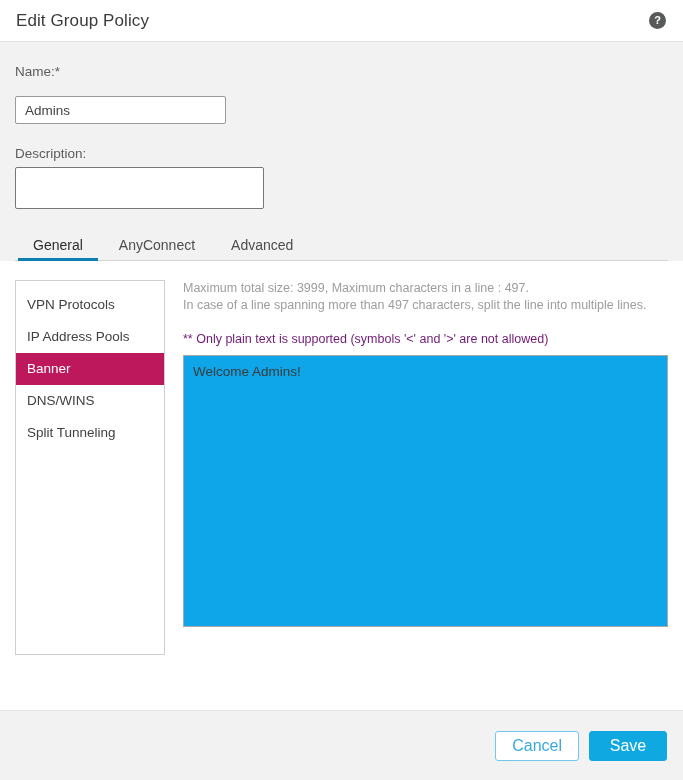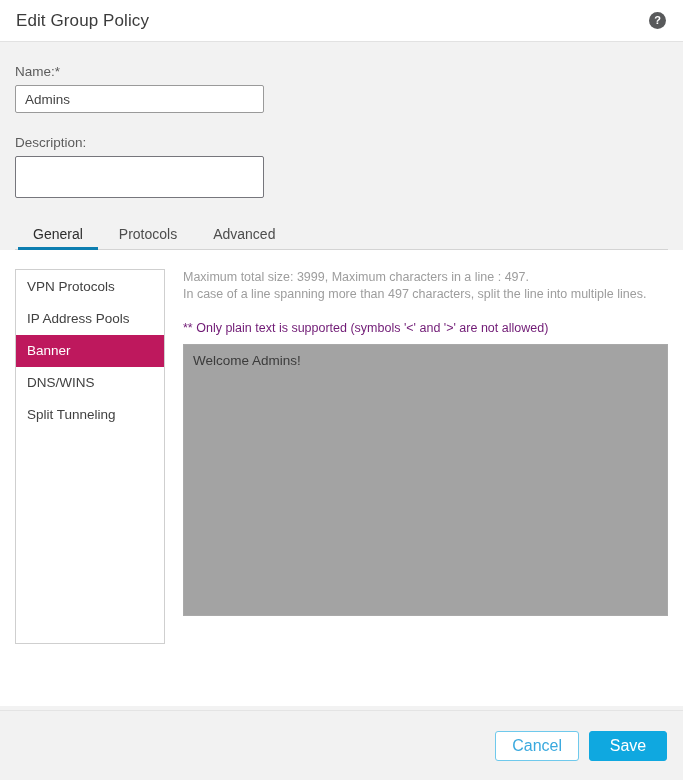--- a/index.html
+++ b/index.html
@@ -68,31 +68,32 @@
     overflow: hidden;
   }
 
   .field-label {
     font-size: 13.5px;
     color: #5c5c5c;
     margin-top: 22px;
     margin-bottom: 6px;
   }
   .text-input {
-    width: 249px;
+    width: 211px;
     height: 28px;
     box-sizing: border-box;
     border: 1px solid #9a9a9a;
     background: #ffffff;
     font-family: "Liberation Sans", sans-serif;
     font-size: 13.5px;
     color: #444444;
     padding: 0 9px;
     border-radius: 2px;
     outline: none;
+    margin-top: 11px;
   }
   .desc-input {
     width: 249px;
     height: 42px;
     box-sizing: border-box;
     border: 1px solid #76767c;
     background: #ffffff;
     font-family: "Liberation Sans", sans-serif;
     font-size: 13.5px;
     color: #444444;
@@ -143,21 +144,21 @@
     display: flex;
     align-items: flex-start;
   }
   .side-list {
     width: 150px;
     flex: none;
     border: 1px solid #cfcfcf;
     background: #ffffff;
     box-sizing: border-box;
     height: 375px;
-    padding-top: 1px;
+    padding-top: 8px;
   }
   .side-item {
     height: 32px;
     line-height: 32px;
     padding: 0 0 0 11px;
     font-size: 13.5px;
     color: #414141;
     cursor: pointer;
     white-space: nowrap;
     overflow: hidden;
@@ -186,21 +187,21 @@
   .detail-note {
     font-size: 12.5px;
     color: #701a75;
     margin: 18px 0 9px 0;
   }
   .banner-area {
     width: 100%;
     height: 272px;
     box-sizing: border-box;
     border: 1px solid #a9a9a9;
-    background: #a3a3a3;
+    background: #0ea5e9;
     font-family: "Liberation Sans", sans-serif;
     font-size: 13.5px;
     color: #3b3b3b;
     padding: 7px 9px;
     resize: none;
     outline: none;
     line-height: 17px;
     display: block;
   }
 
@@ -254,21 +255,21 @@
 
     <div class="field-label">Name:*</div>
     <input class="text-input" type="text" value="Admins" style="">
 
     <div class="field-label">Description:</div>
     <textarea class="desc-input" style=""></textarea>
 
     
     <div class="tabs">
       <div class="tab active">General</div>
-      <div class="tab">Protocols</div>
+      <div class="tab">AnyConnect</div>
       <div class="tab">Advanced</div>
     </div>
 
     
     <div class="panel">
 
       <div class="side-list">
         <div class="side-item">VPN Protocols</div>
         <div class="side-item">IP Address Pools</div>
         <div class="side-item selected">Banner</div>

